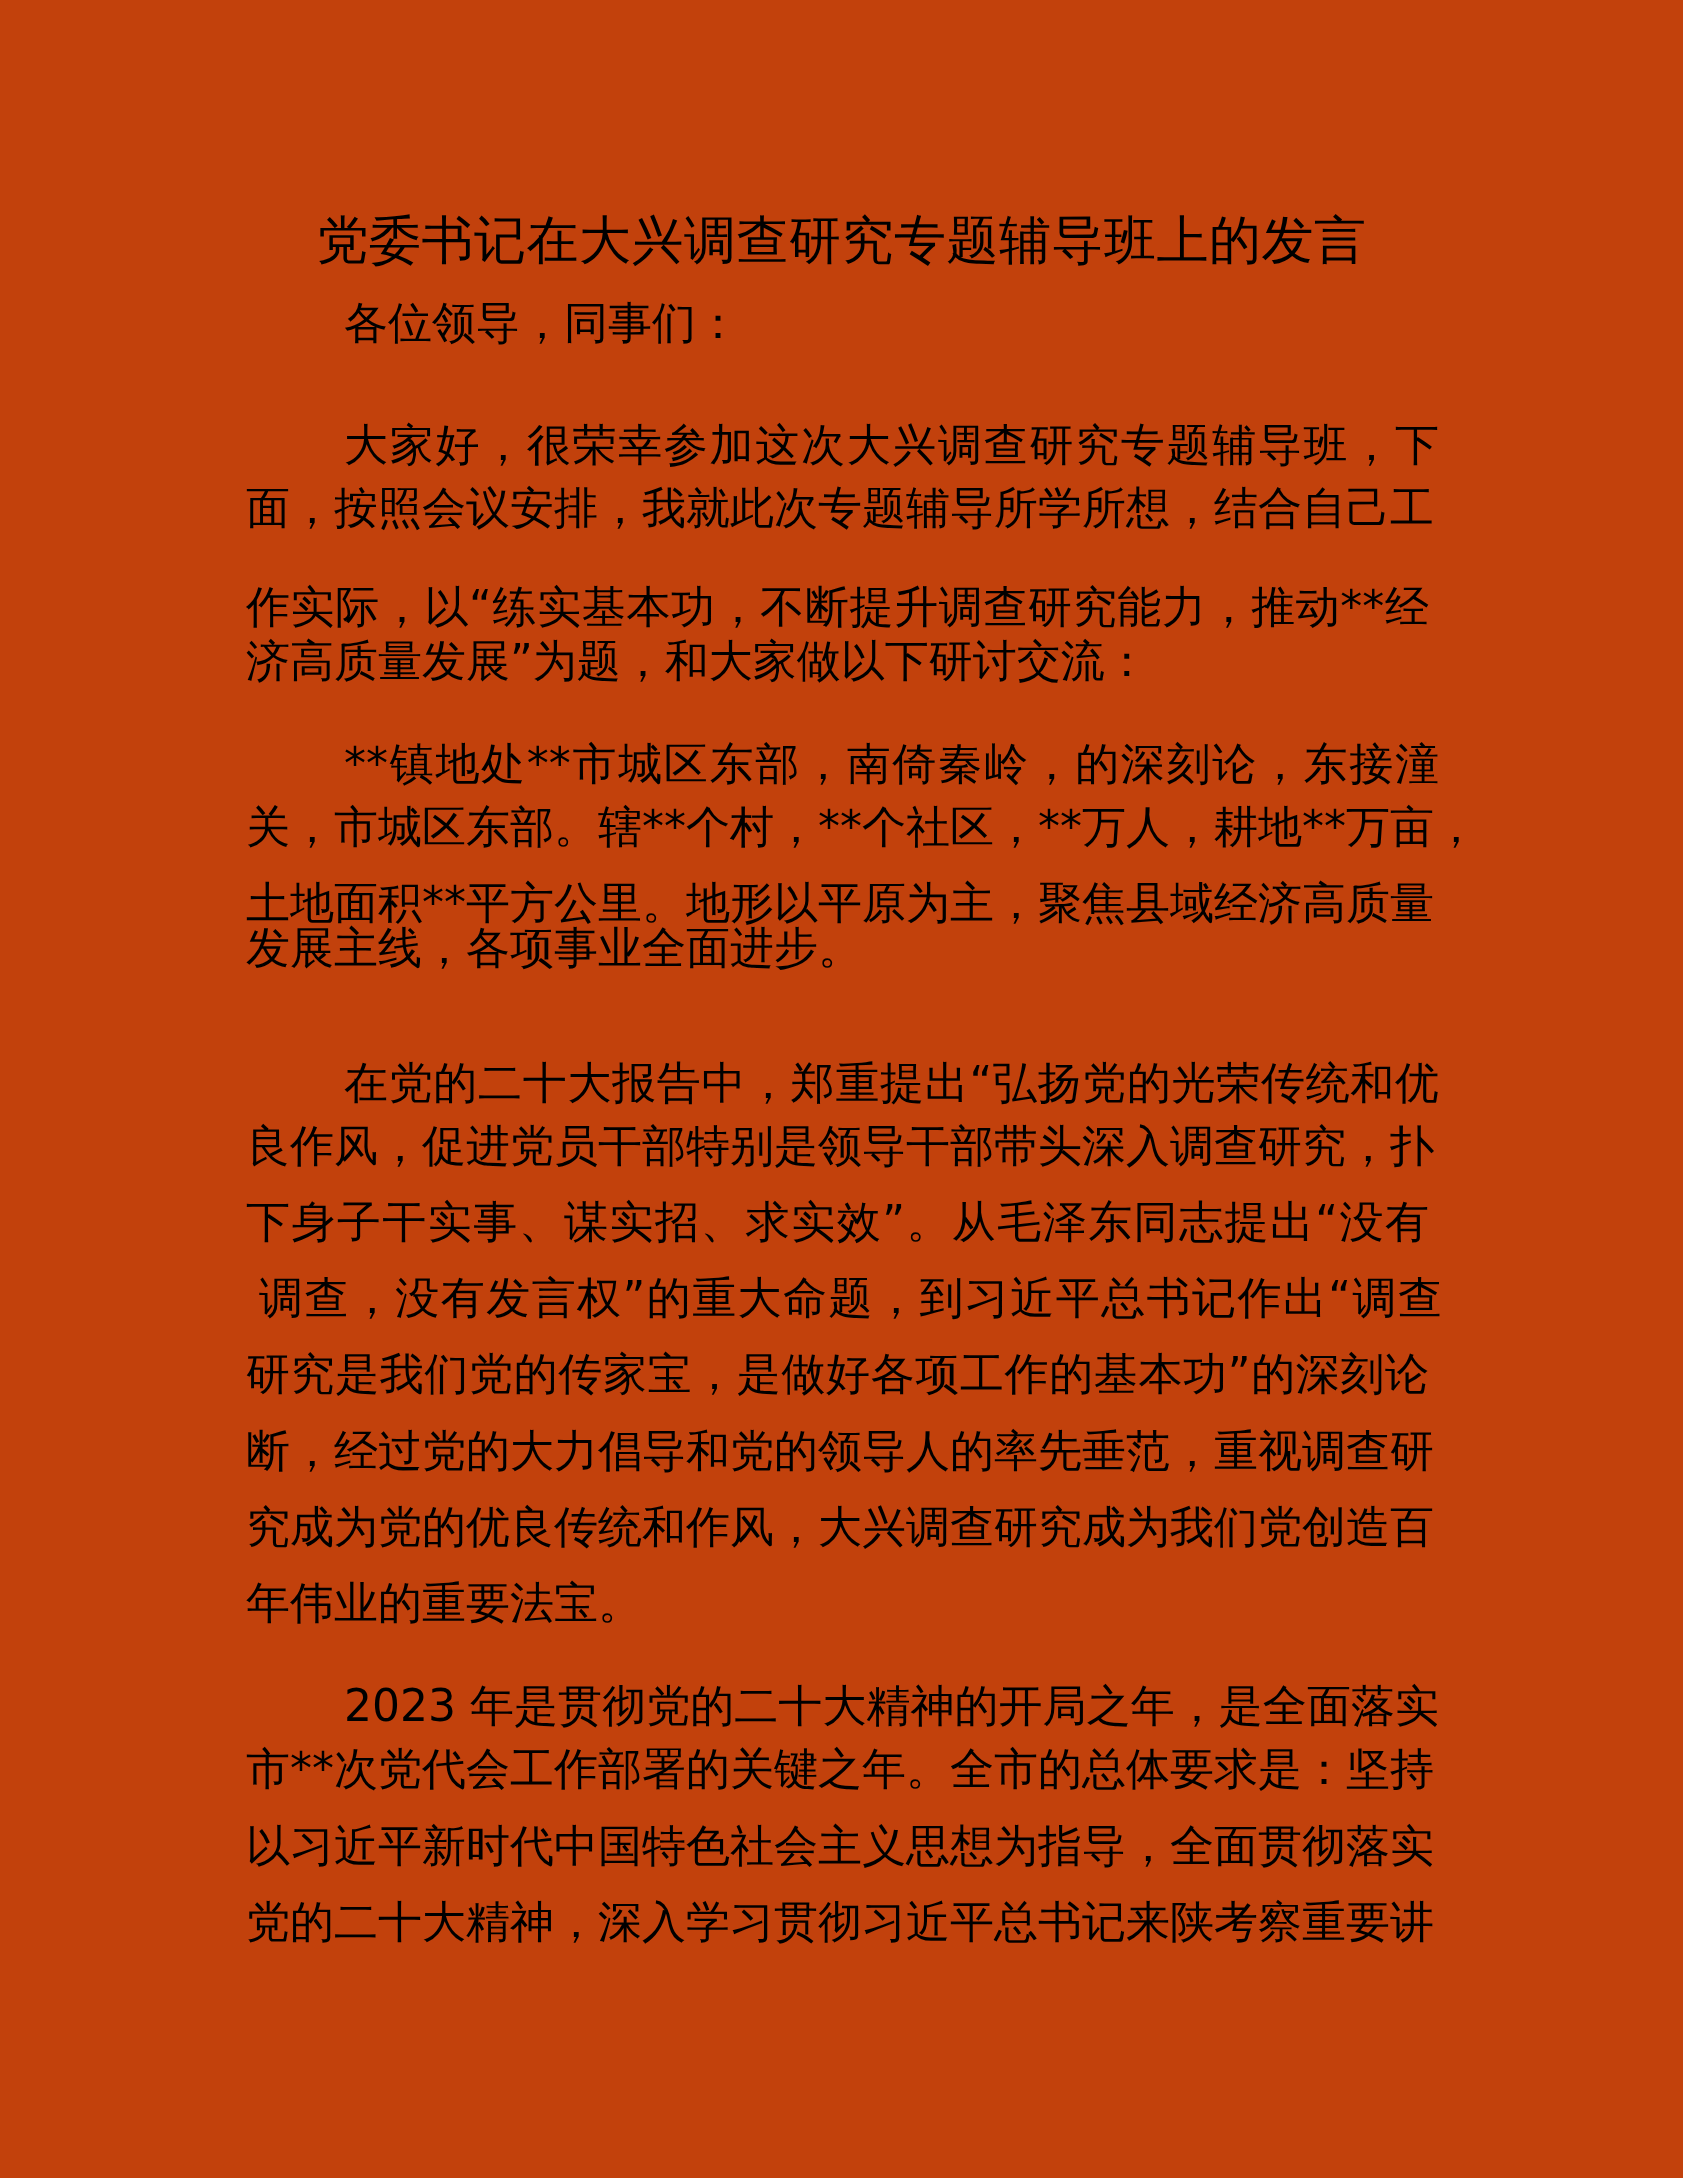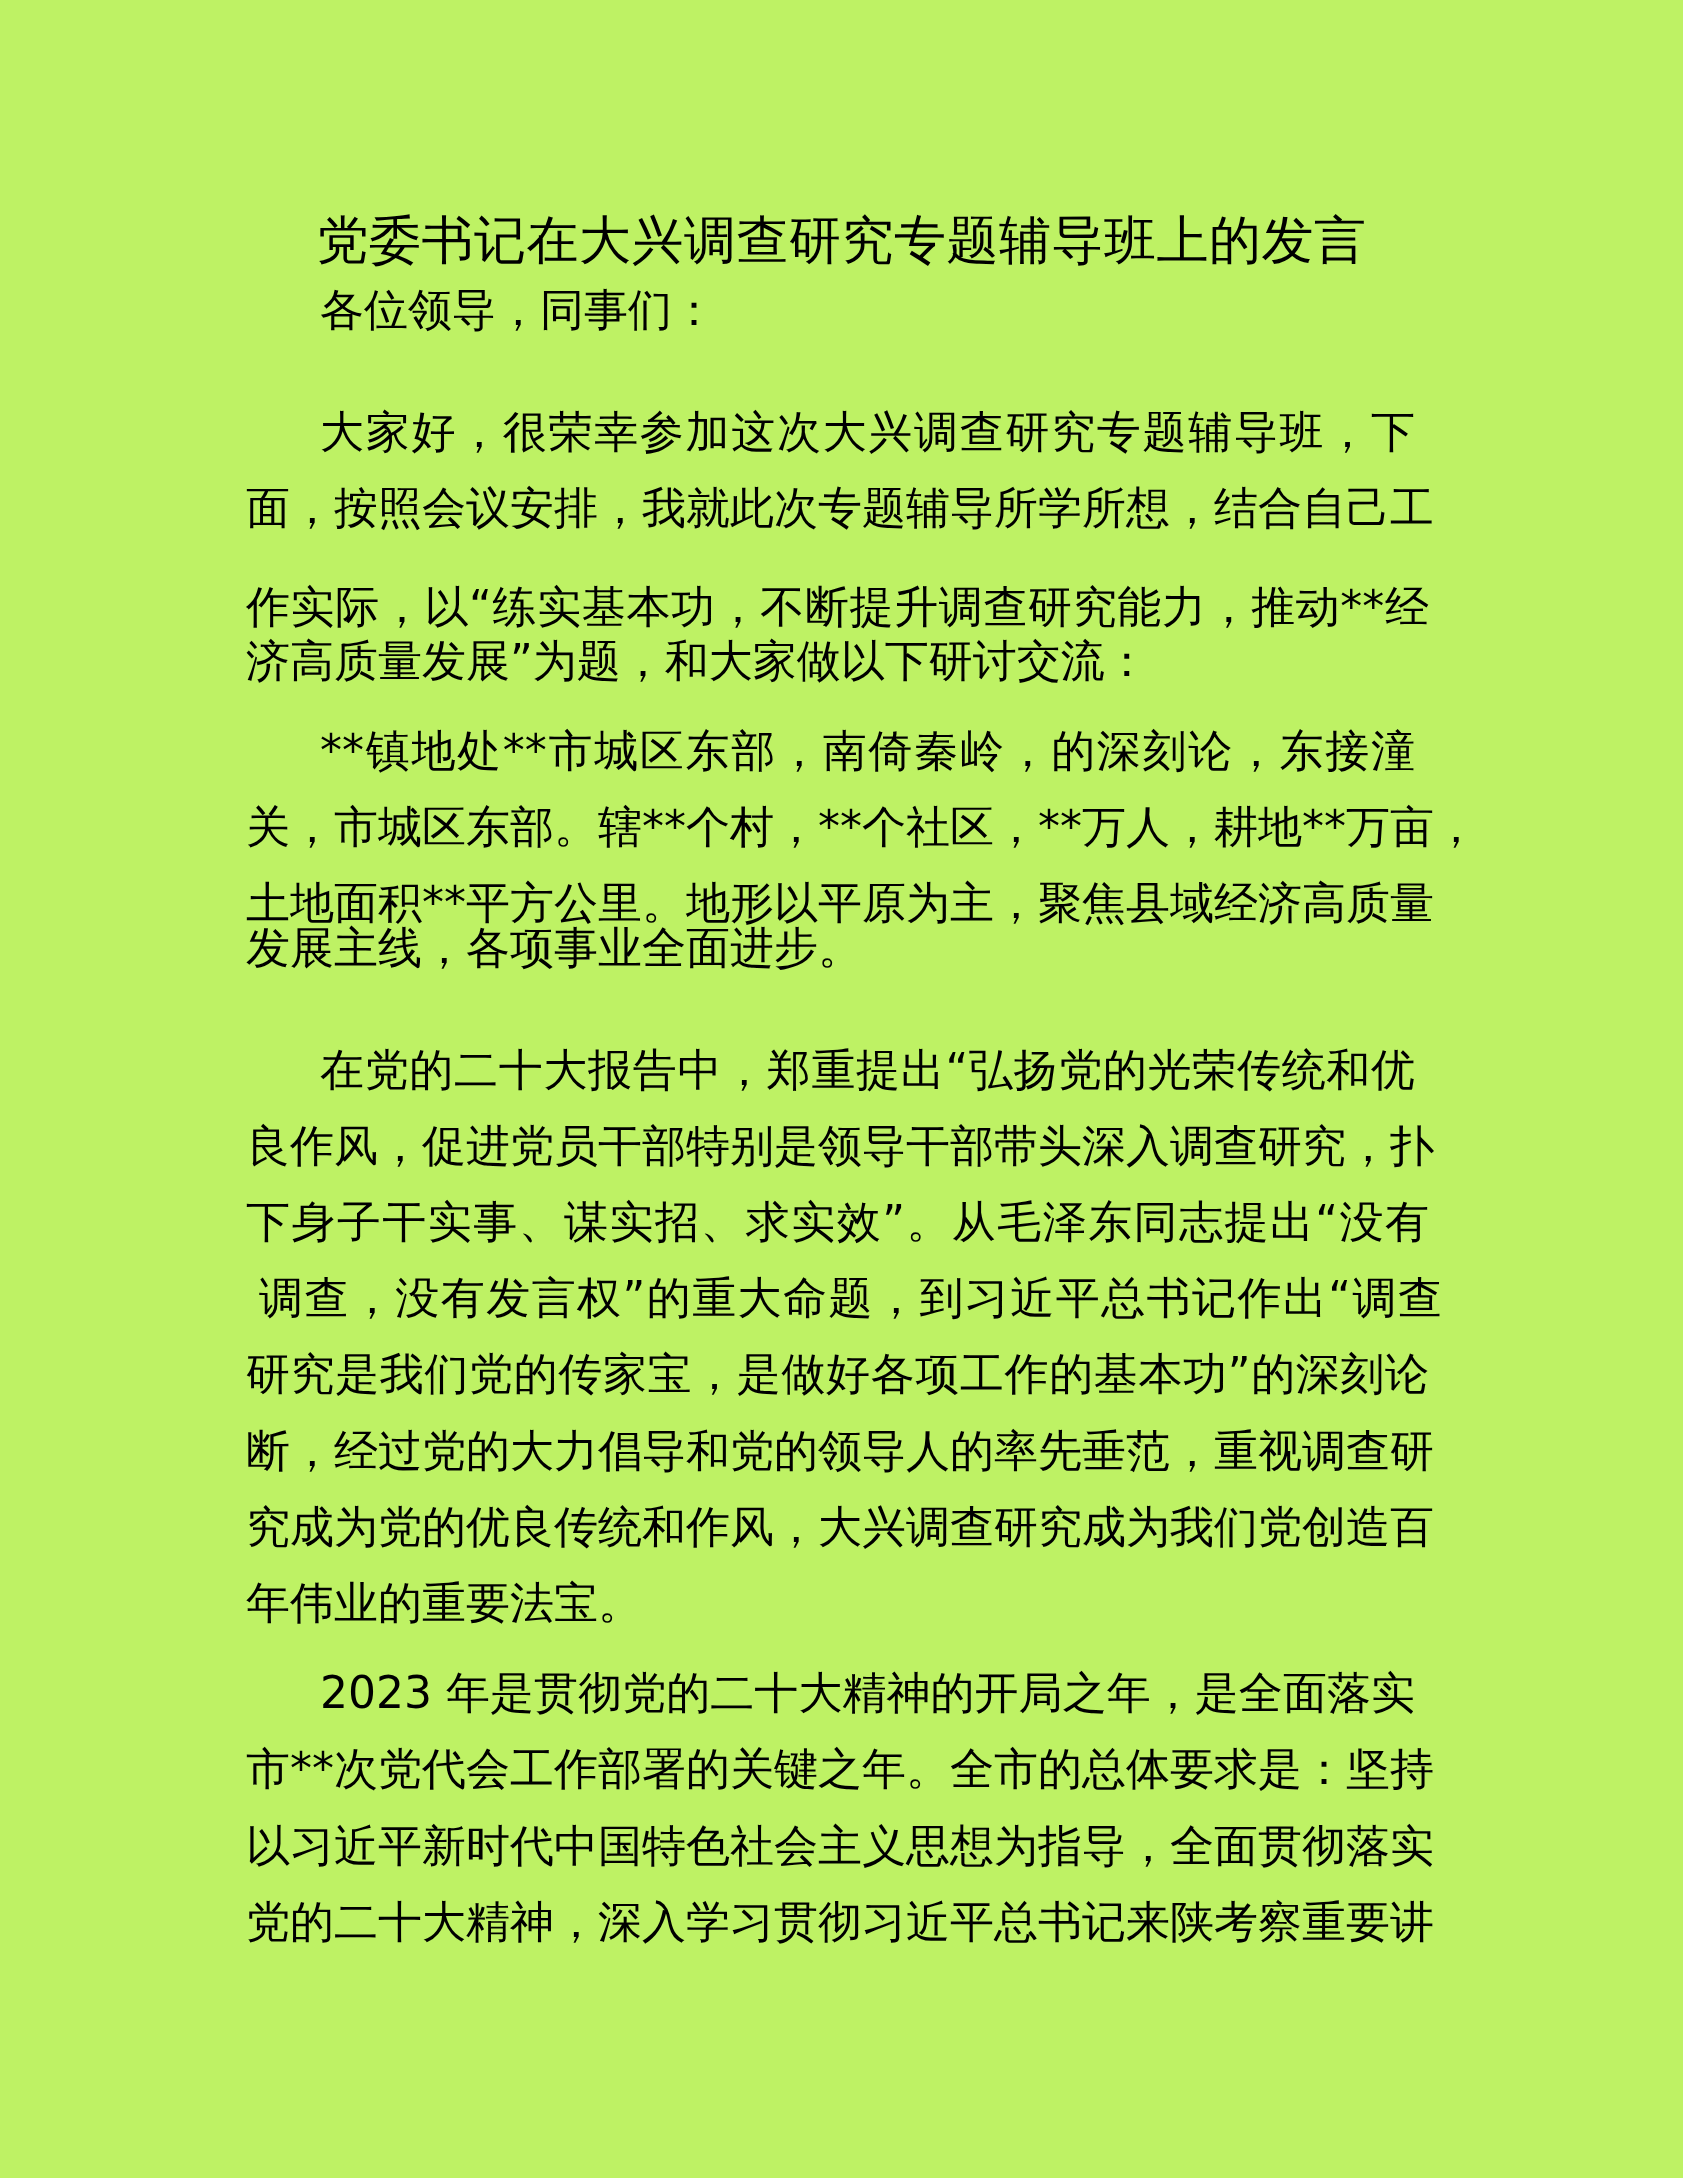--- a/index.html
+++ b/index.html
@@ -14,21 +14,21 @@
       overflow: hidden;
       font-family: "DejaVu Sans", "Liberation Sans", sans-serif;
       color: #000000;
     }
     .page {
       position: absolute;
       left: 0;
       top: 0;
       width: 1683px;
       height: 2178px;
-      background: #bef264;
+      background: #c2410c;
     }
     .title {
       position: absolute;
       left: 0;
       top: 206px;
       width: 1683px;
       text-align: center;
       font-size: 52px;
       line-height: 69px;
       letter-spacing: 0.5px;
@@ -38,22 +38,23 @@
       position: absolute;
       left: 246px;
       width: 1183px;
       font-size: 44px;
       line-height: 59px;
       white-space: nowrap;
       text-align: justify;
       text-align-last: justify;
     }
     .line.indent {
-      left: 320px;
+      left: 344px;
       width: 1095px;
+      margin-top: 13px;
     }
     .line.last {
       text-align-last: left;
     }
   </style>
 </head>
 <body>
 
 <div class="page">
 

